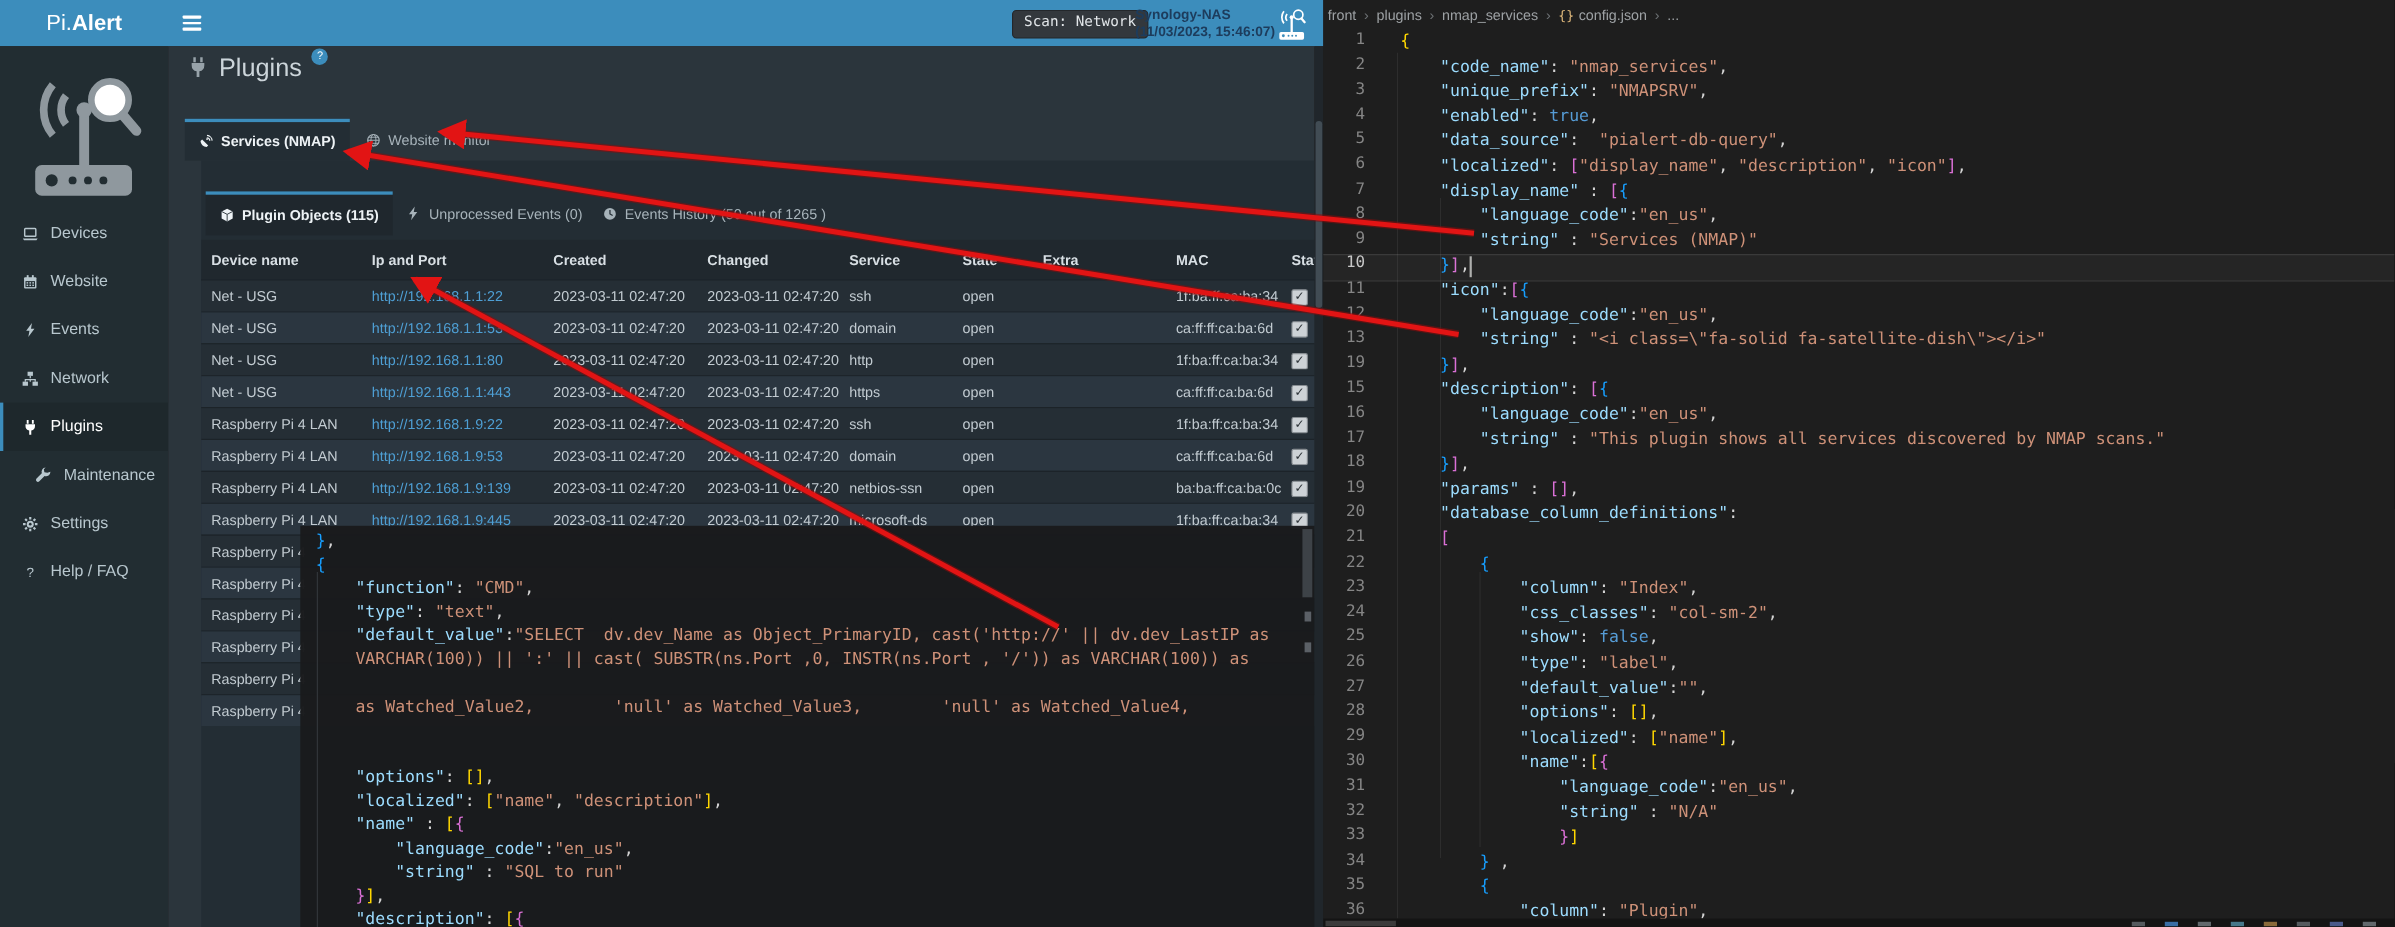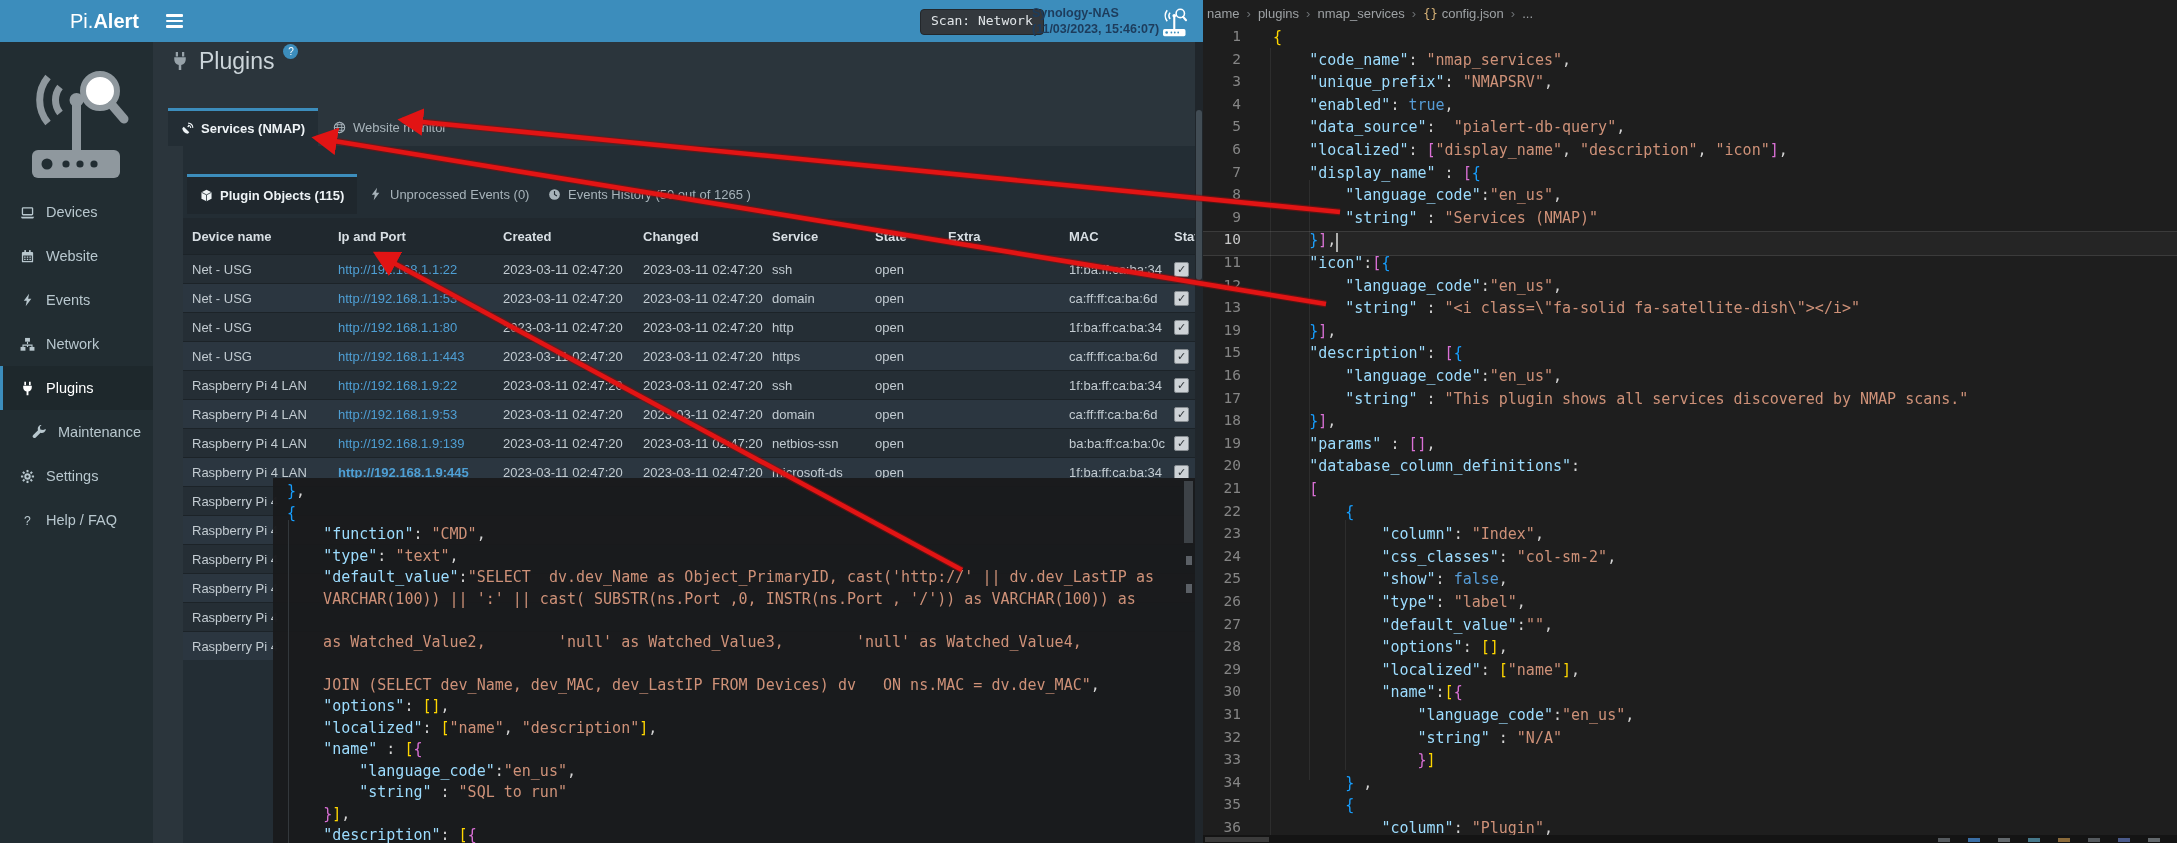--- a/index.html
+++ b/index.html
@@ -3,21 +3,21 @@
 <meta charset="utf-8">
 <style>
   html,body{margin:0;padding:0;background:#111;}
   #stage{position:relative;width:2177px;height:843px;overflow:hidden;background:#1e1e1e;
          font-family:"Liberation Sans",sans-serif;}
   .abs{position:absolute;}
   .mono{font-family:"DejaVu Sans Mono",monospace;}
 
   
   #navbar{left:0;top:0;width:1203px;height:42px;background:#3c8dbc;}
-  #brand{left:0;top:0;width:153px;height:42px;line-height:42px;text-align:center;color:#fff;font-size:20px;padding-left:28px;}
+  #brand{left:0;top:0;width:153px;height:42px;line-height:42px;text-align:center;color:#fff;font-size:20px;}
   #brand b{font-weight:bold;}
   #hamburger{left:166px;top:14px;width:17px;cursor:pointer;}
   #hamburger span{display:block;width:17px;height:2.6px;background:#fff;margin-bottom:3px;border-radius:1px;}
   #scan-badge{left:920px;top:9px;height:24px;line-height:22px;padding:0 10px;background:#33383d;
       border:1px solid #23272b;border-radius:4px;color:#e2e6e9;font-size:13px;}
   #host-info{left:1032px;top:5px;width:140px;color:#1d3c5c;font-size:12.5px;font-weight:bold;line-height:16px;}
   #nav-logo{left:1157px;top:4px;}
 
   
   #sidebar{left:0;top:42px;width:153px;height:801px;background:#222d32;}
@@ -380,21 +380,21 @@
         <div class="td" style="width: 140px;">2023-03-11 02:47:20</div>
         <div class="td" style="width: 129px;">2023-03-11 02:47:20</div>
         <div class="td" style="width: 103px;">netbios-ssn</div>
         <div class="td" style="width: 73px;">open</div>
         <div class="td" style="width: 121px;"></div>
         <div class="td" style="width: 105px;">ba:ba:ff:ca:ba:0c</div>
         <div class="td" style="width: 30px;"><span class="checkbox">✓</span></div>
       </div>
       <div class="tr even">
         <div class="td" style="width: 146px;">Raspberry Pi 4 LAN</div>
-        <div class="td link" style="width: 165px; font-weight: bold;">http://192.168.1.9:445</div>
+        <div class="td link" style="width: 165px;">http://192.168.1.9:445</div>
         <div class="td" style="width: 140px;">2023-03-11 02:47:20</div>
         <div class="td" style="width: 129px;">2023-03-11 02:47:20</div>
         <div class="td" style="width: 103px;">microsoft-ds</div>
         <div class="td" style="width: 73px;">open</div>
         <div class="td" style="width: 121px;"></div>
         <div class="td" style="width: 105px;">1f:ba:ff:ca:ba:34</div>
         <div class="td" style="width: 30px;"><span class="checkbox">✓</span></div>
       </div>
       <div class="tr odd">
         <div class="td" style="width: 146px;">Raspberry Pi 4</div>
@@ -420,41 +420,40 @@
   <div id="content-scroll-thumb" class="abs"></div>
 
   <div id="overlay" class="abs">
       <div class="codeline" style="top: 4px;"><span style="color:#179fff">}</span><span style="color:#d4d4d4">,</span></div>
       <div class="codeline" style="top: 25.5px;"><span style="color:#179fff">{</span></div>
       <div class="codeline" style="top: 47px;"><span style="color:#d4d4d4">    </span><span style="color:#9cdcfe">"function"</span><span style="color:#d4d4d4">: </span><span style="color:#ce9178">"CMD"</span><span style="color:#d4d4d4">,</span></div>
       <div class="codeline" style="top: 68.5px;"><span style="color:#d4d4d4">    </span><span style="color:#9cdcfe">"type"</span><span style="color:#d4d4d4">: </span><span style="color:#ce9178">"text"</span><span style="color:#d4d4d4">,</span></div>
       <div class="codeline" style="top: 90px;"><span style="color:#d4d4d4">    </span><span style="color:#9cdcfe">"default_value"</span><span style="color:#d4d4d4">:</span><span style="color:#ce9178">"SELECT  dv.dev_Name as Object_PrimaryID, cast('http://' || dv.dev_LastIP as</span></div>
       <div class="codeline" style="top: 111.5px;"><span style="color:#ce9178">    VARCHAR(100)) || ':' || cast( SUBSTR(ns.Port ,0, INSTR(ns.Port , '/')) as VARCHAR(100)) as</span></div>
       <div class="codeline" style="top: 154.5px;"><span style="color:#ce9178">    as Watched_Value2,        'null' as Watched_Value3,        'null' as Watched_Value4,</span></div>
-      <div class="codeline" style="top: 197.5px;"><span style="color:#ce9178">    JOIN (SELECT dev_Name, dev_MAC, dev_LastIP FROM Devices) dv   ON ns.MAC = dv.dev_MAC"</span><span style="color:#d4d4d4">,</span></div>
       <div class="codeline" style="top: 219px;"><span style="color:#d4d4d4">    </span><span style="color:#9cdcfe">"options"</span><span style="color:#d4d4d4">: </span><span style="color:#ffd700">[</span><span style="color:#ffd700">]</span><span style="color:#d4d4d4">,</span></div>
       <div class="codeline" style="top: 240.5px;"><span style="color:#d4d4d4">    </span><span style="color:#9cdcfe">"localized"</span><span style="color:#d4d4d4">: </span><span style="color:#ffd700">[</span><span style="color:#ce9178">"name"</span><span style="color:#d4d4d4">, </span><span style="color:#ce9178">"description"</span><span style="color:#ffd700">]</span><span style="color:#d4d4d4">,</span></div>
       <div class="codeline" style="top: 262px;"><span style="color:#d4d4d4">    </span><span style="color:#9cdcfe">"name"</span><span style="color:#d4d4d4"> : </span><span style="color:#ffd700">[</span><span style="color:#da70d6">{</span></div>
       <div class="codeline" style="top: 283.5px;"><span style="color:#d4d4d4">        </span><span style="color:#9cdcfe">"language_code"</span><span style="color:#d4d4d4">:</span><span style="color:#ce9178">"en_us"</span><span style="color:#d4d4d4">,</span></div>
       <div class="codeline" style="top: 305px;"><span style="color:#d4d4d4">        </span><span style="color:#9cdcfe">"string"</span><span style="color:#d4d4d4"> : </span><span style="color:#ce9178">"SQL to run"</span></div>
       <div class="codeline" style="top: 326.5px;"><span style="color:#d4d4d4">    </span><span style="color:#da70d6">}</span><span style="color:#ffd700">]</span><span style="color:#d4d4d4">,</span></div>
       <div class="codeline" style="top: 348px;"><span style="color:#d4d4d4">    </span><span style="color:#9cdcfe">"description"</span><span style="color:#d4d4d4">: </span><span style="color:#ffd700">[</span><span style="color:#da70d6">{</span></div>
     </div>
   <div id="overlay-guide" class="abs"></div>
   <div id="overlay-scroll-thumb" class="abs"></div>
   <div class="ov-mark abs" style="top:556px"></div>
   <div class="ov-mark abs" style="top:584px"></div>
 
   <div id="editor" class="abs">
     <div class="indent-guide" style="left:67px;top:48px;height:787px"></div>
     <div class="indent-guide" style="left:106px;top:180px;height:600px"></div>
     <div class="indent-guide" style="left:142px;top:520px;height:250px"></div>
   </div>
   <div id="breadcrumb" class="abs">
-      <span class="crumb"><span>name</span></span>
+      <span class="crumb"><span>front</span></span>
       <span class="crumb-sep">›</span>
       <span class="crumb"><span>plugins</span></span>
       <span class="crumb-sep">›</span>
       <span class="crumb"><span>nmap_services</span></span>
       <span class="crumb-sep">›</span>
       <span class="crumb"><span class="file-icon">{}</span><span>config.json</span></span>
       <span class="crumb-sep">›</span>
       <span class="crumb"><span>...</span></span>
     </div>
   <div id="editor-code">

